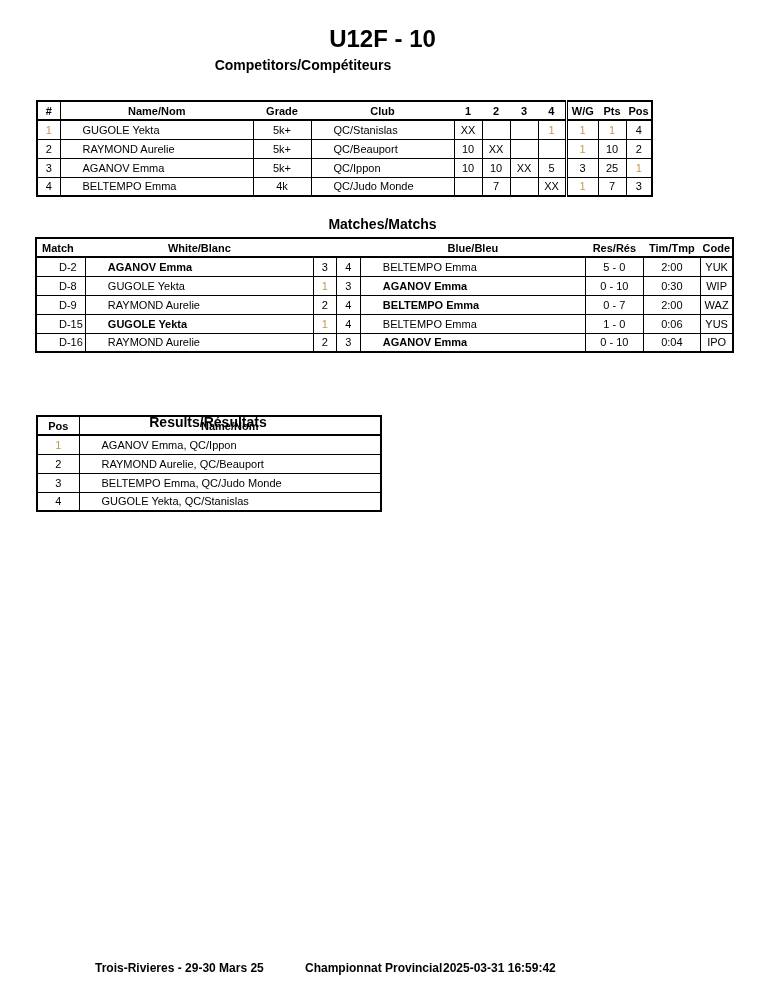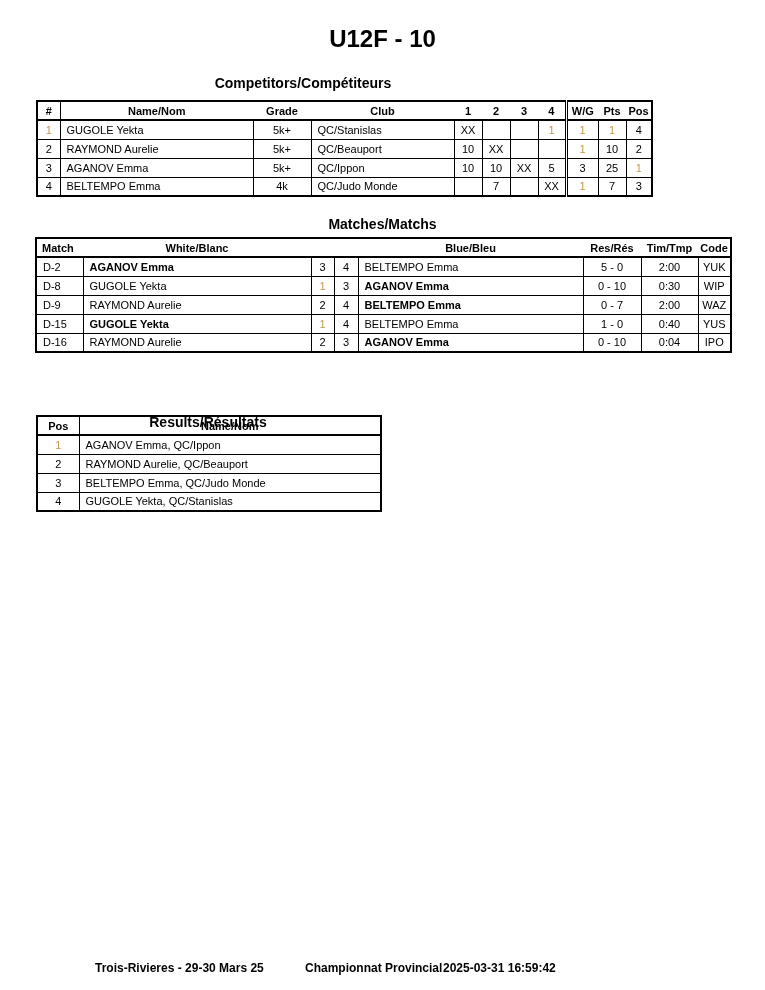--- a/index.html
+++ b/index.html
@@ -7,35 +7,35 @@
     position:relative; width:765px; height:990px; background:#ffffff;
     font-family:"Liberation Sans", sans-serif; color:#000;
   }
   .page-title {
     position:absolute; top:25px; left:0; width:765px;
     text-align:center; font-size:24px; font-weight:bold;
   }
   .sec-heading {
     position:absolute; font-size:14px; font-weight:bold; text-align:center;
   }
-  #h-competitors { left:36px; top:75px;  width:534px; }
+  #h-competitors { left:36px; top:57px;  width:534px; }
   #h-matches     { left:35px; top:216px; width:695px; }
   #h-results     { left:36px; top:390px; width:344px;margin-top:24px; }
 
   table {
     position:absolute; border-collapse:collapse; table-layout:fixed;
     border:2px solid #000;
   }
   td, th {
     box-sizing:border-box; height:19px; padding:0 2px;
     font-size:11px; white-space:nowrap; overflow:hidden; vertical-align:middle;
   }
   th { font-weight:bold; border-bottom:2px solid #000; text-align:center; }
   td { border:1px solid #000; text-align:center; }
-  .l  { text-align:left; padding-left:6px;margin-left:32px; }
+  .l  { text-align:left; padding-left:22px;margin-left:32px; }
   .hl { text-align:left; padding-left:5px; }
   .hsep { border-right:1px solid #000; }      
   .dbl  { border-left:3px double #000; }      
   .b   { font-weight:bold; }
   .tan { color:var(--tan, #bf9a4d); }
 
   #t-competitors { left:36px; top:100px; }
   #t-matches     { left:35px; top:237px; }
   #t-results     { left:36px; top:415px; }
 
@@ -190,21 +190,21 @@
       <td>2:00</td>
       <td>WAZ</td>
     </tr>
     <tr>
       <td class="l"><span>D-</span><span>15</span></td>
       <td class="l b">GUGOLE Yekta</td>
       <td class="tan">1</td>
       <td>4</td>
       <td class="l">BELTEMPO Emma</td>
       <td>1 - 0</td>
-      <td>0:40</td>
+      <td>0:06</td>
       <td>YUS</td>
     </tr>
     <tr>
       <td class="l"><span>D-</span><span>16</span></td>
       <td class="l">RAYMOND Aurelie</td>
       <td>2</td>
       <td>3</td>
       <td class="l b">AGANOV Emma</td>
       <td>0 - 10</td>
       <td>0:04</td>

